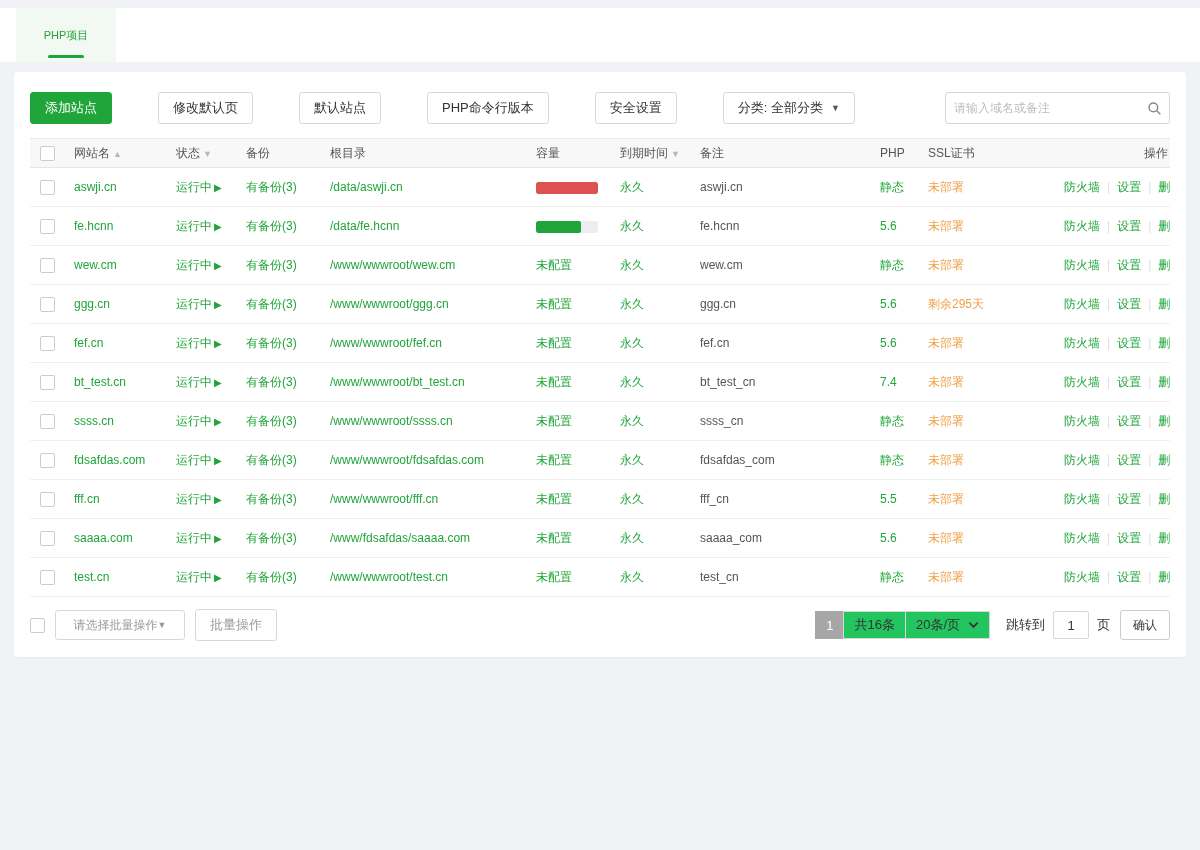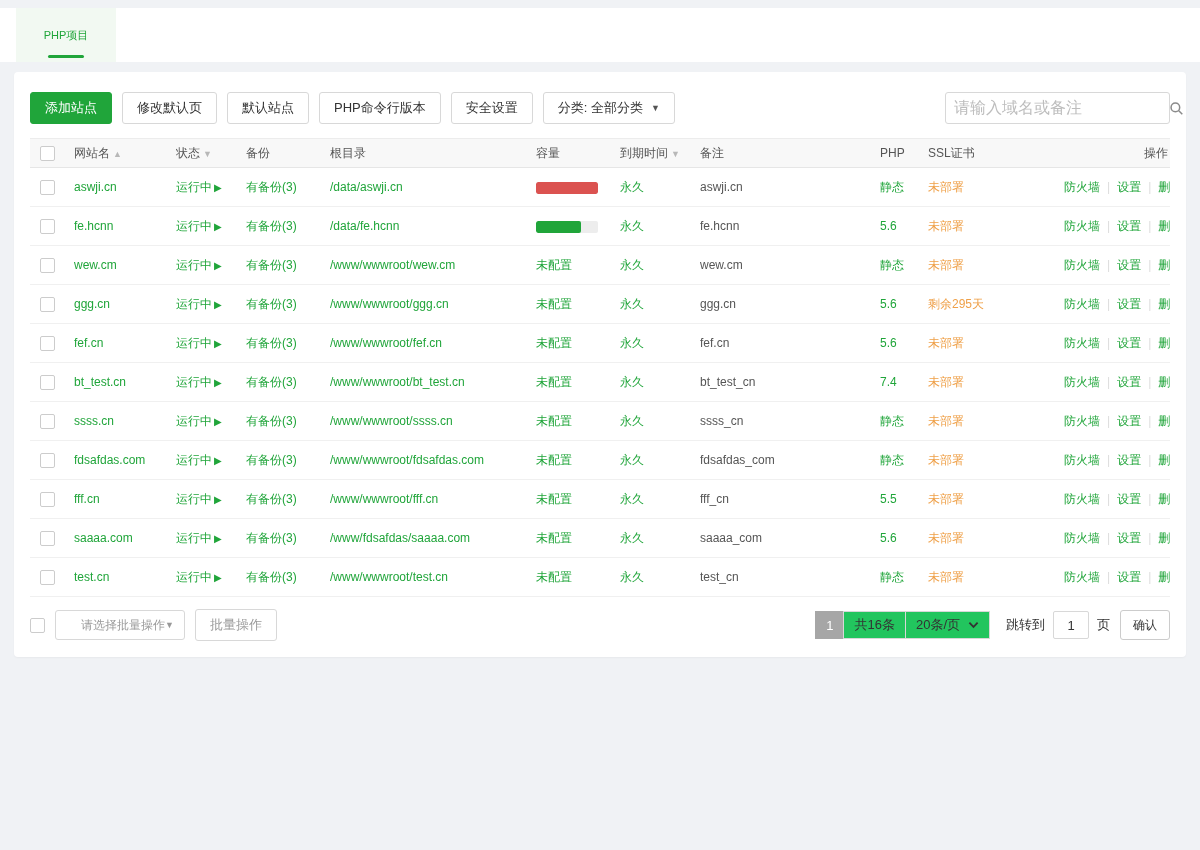--- a/index.html
+++ b/index.html
@@ -8,27 +8,27 @@
   
   .tabbar { margin-top:8px; height:54px; background:#fff; display:flex; padding-left:16px; }
   .tab { width:100px; height:54px; display:flex; align-items:center; justify-content:center; font-size:11px; color:#333; cursor:pointer; position:relative; }
   .tab.active { background:#f2f9f2; color:#20a53a; }
   .tab.active .tab-underline { position:absolute; bottom:4px; left:50%; transform:translateX(-50%); width:36px; height:3px; background:#20a53a; border-radius:2px; }
 
   
   .card { margin:10px 14px 0; background:#fff; border-radius:4px; box-shadow:0 1px 2px rgba(0,0,0,.04); padding:20px 16px 16px; }
 
   
-  .toolbar { display:flex; align-items:center; margin-bottom:14px; }
+  .toolbar { display:flex; align-items:center; margin-bottom:14px;gap:36px; }
   .btn { height:32px; display:inline-flex; align-items:center; padding:0 14px; background:#fff; border:1px solid #d8d8d8; border-radius:3px; font-size:13px; color:#333; cursor:pointer; margin-right:10px; white-space:nowrap; }
   .btn.primary { background:#20a53a; border-color:#20a53a; color:#fff; }
   .btn .caret { font-size:9px; color:#555; margin-left:8px; }
   .toolbar .spacer { flex:1; }
   .search-box { width:225px; height:32px; border:1px solid #d8d8d8; border-radius:3px; display:flex; align-items:center; background:#fff; }
-  .search-box input { flex:1; border:none; outline:none; padding:0 8px; font-size:16px; color:#333; font-family:inherit; background:transparent; }
+  .search-box input { flex:1; border:none; outline:none; padding:0 8px; font-size:12px; color:#333; font-family:inherit; background:transparent; }
   .search-box input::placeholder { color:#bdbdbd; }
   .search-box .sicon { width:30px; display:flex; align-items:center; justify-content:center; cursor:pointer; }
 
   
   .table { width:100%; font-size:12px; }
   .tr { display:flex; align-items:center; height:39px; border-bottom:1px solid #f0f0f0; }
   .tr.head { height:30px; background:#f8f8f8; border-top:1px solid #ececec; border-bottom:1px solid #e6e6e6; color:#555; }
   .td { padding-right:6px; white-space:nowrap; overflow:hidden; }
   .col-check { width:44px; padding-left:10px; }
   .col-name { width:102px; }
@@ -47,21 +47,21 @@
   .play { color:#20a53a; font-size:10px; margin-left:2px; }
   .note-text { color:#555; cursor:pointer; }
   .ssl { color:#efa048; text-decoration:none; cursor:pointer; }
   .pipe { color:#ddd; margin:0 7px; }
   .checkbox { display:inline-block; width:15px; height:15px; border:1px solid #ccc; border-radius:2px; background:#fff; cursor:pointer; vertical-align:middle; }
   .capbar { display:inline-block; width:62px; height:12px; background:#ededed; border-radius:2px; overflow:hidden; vertical-align:middle; cursor:pointer; }
   .capfill { display:block; height:100%; border-radius:2px; }
 
   
   .tfoot { display:flex; align-items:center; margin-top:12px; }
-  .batch-select { height:30px; width:130px; border:1px solid #d8d8d8; border-radius:3px; display:flex; align-items:center; justify-content:flex-end; padding:0 10px; color:#9a9a9a; font-size:12px; margin:0 10px; cursor:pointer; background:#fff; }
+  .batch-select { height:30px; width:130px; border:1px solid #d8d8d8; border-radius:3px; display:flex; align-items:center; justify-content:center; padding:0 10px; color:#9a9a9a; font-size:12px; margin:0 10px; cursor:pointer; background:#fff; }
   .batch-select .caret { font-size:9px; color:#999; }
   .btn.disabled { color:#9a9a9a; cursor:default; }
   .tfoot .spacer { flex:1; }
   .pager { display:flex; align-items:center; font-size:13px; color:#333; }
   .pgroup { display:flex; align-items:stretch; height:28px; }
   .pbox { display:flex; align-items:center; padding:0 10px; border:1px solid #d8d8d8; background:#22c55e; margin-left:-1px; cursor:pointer; }
   .pbox.current { background:#a6a6a6; border-color:#a6a6a6; color:#fff; margin-left:0; min-width:28px; justify-content:center; }
   .pbox .chev { margin-left:8px; display:flex; align-items:center; }
   .jump-label { margin:0 8px 0 16px; }
   .jump-input { width:36px; height:28px; border:1px solid #d8d8d8; border-radius:2px; text-align:center; font-size:13px; color:#333; outline:none; font-family:inherit; }

